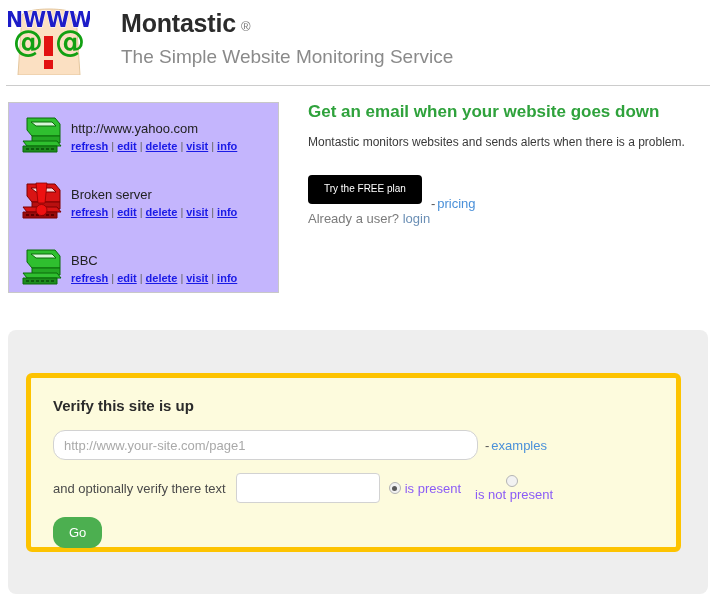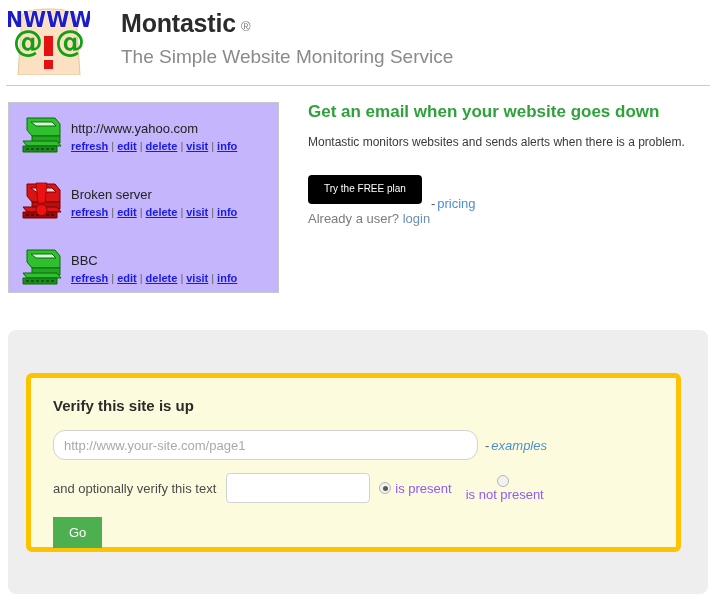--- a/index.html
+++ b/index.html
@@ -229,21 +229,20 @@
   .url-input::placeholder { color: #a9a9a9; }
   .examples-wrap {
     margin-left: 7px;
     font-size: 13px;
     color: #555555;
   }
   .examples-wrap a {
     color: #4a90d9;
     text-decoration: none;
     margin-left: 2px;
-    font-style: italic;
   }
   .row-text {
     display: flex;
     align-items: center;
     margin: 13px 0 0 22px;
   }
   .opt-label {
     font-size: 13px;
     color: #4a4a4a;
   }
@@ -291,21 +290,21 @@
     height: 5px;
     border-radius: 50%;
     background: #5a5a5a;
   }
   .radio-label { margin-left: 4px; }
   .go-btn {
     margin: 14px 0 0 22px;
     background: #4caf50;
     color: #ffffff;
     border: none;
-    border-radius: 0;
+    border-radius: 12px;
     font-size: 13px;
     font-family: "Liberation Sans", sans-serif;
     padding: 9px 16px;
     cursor: pointer;
     line-height: 1;
   }
 </style>
 </head>
 <body>
 
@@ -452,21 +451,21 @@
     <div class="verify-title">Verify this site is up</div>
 
     <div class="row-url">
       <input class="url-input" type="text" placeholder="http://www.your-site.com/page1" style="">
       <span class="examples-wrap">
         <span>-</span><a href="#">examples</a>
       </span>
     </div>
 
     <div class="row-text">
-      <span class="opt-label">and optionally verify this text</span>
+      <span class="opt-label">and optionally verify there text</span>
       <input class="text-input" type="text" placeholder="" style="">
       <span class="radio-group">
         <span class="radio-item">
           <span class="radio-dot on"></span>
           <span class="radio-label">is present</span>
         </span>
         <span class="radio-item">
           <span class="radio-dot"></span>
           <span class="radio-label">is not present</span>
         </span>

